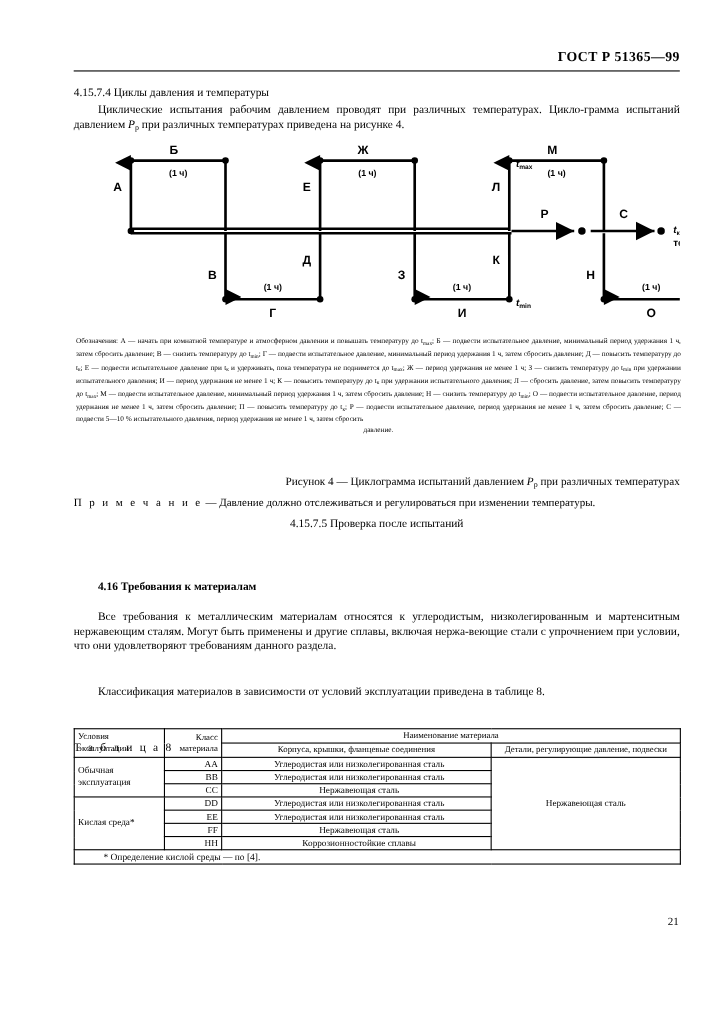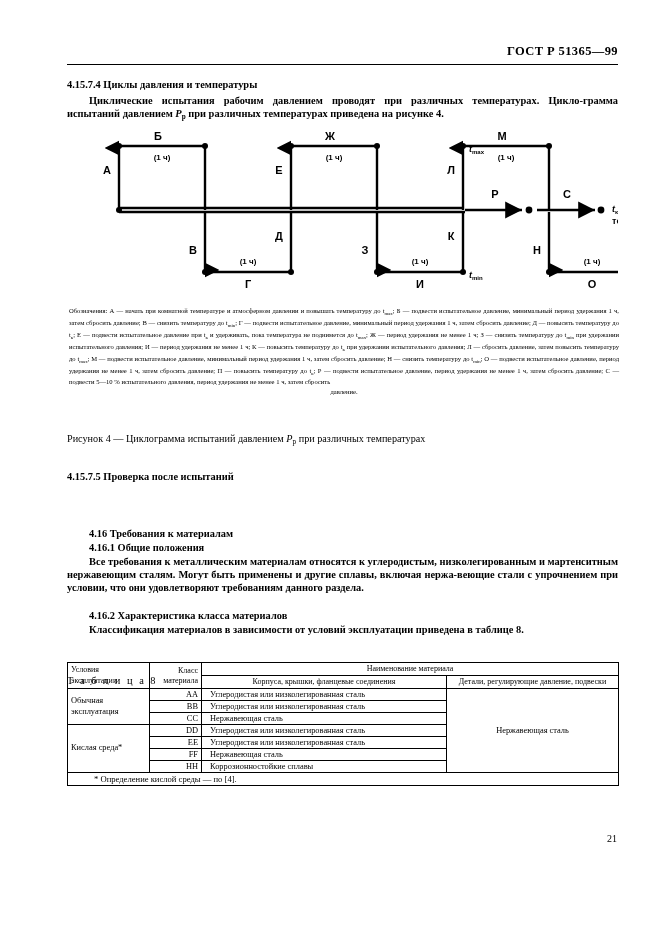--- a/index.html
+++ b/index.html
@@ -43,21 +43,20 @@
     white-space: nowrap;
   }
 
   
   .txt {
     position: absolute;
     font-size: 10.4px;
     line-height: 13.2px;
     text-align: justify;
     text-justify: inter-word;
-    font-weight: bold;
   }
   .txt.nojust { text-align: left; }
   .ind { text-indent: 22px; }
   .bold { font-weight: bold; }
   sub {
     font-size: 7.2px;
     vertical-align: -2px;
   }
   .ital { font-style: italic; }
 
@@ -83,21 +82,21 @@
   }
   .legend sub { font-size: 4.8px; vertical-align: -1.5px; }
   .legend .lastline { text-align: center; display: block; }
 
   
   .fig-caption {
     position: absolute;
     left: 55px;
     top: 433px;
     width: 551px;
-    text-align: left;
+    text-align: right;
     font-size: 10.2px;
   }
   .note {
     position: absolute;
     left: 55px;
     top: 452px;
     width: 551px;
     font-size: 10px;
   }
   .note .sp { letter-spacing: 2.2px; }
@@ -126,21 +125,21 @@
     font-weight: normal;
     vertical-align: middle;
   }
   table.t8 .hd {
     text-align: center;
     font-size: 8px;
     line-height: 10px;
   }
   table.t8 .c-cond { width: 82px; text-align: left; line-height: 10.5px; }
   table.t8 .c-class { width: 52px; text-align: right; }
-  table.t8 .c-name { text-align: left; padding-left: 8px; }
+  table.t8 .c-name { text-align: center; padding-left: 8px; }
   table.t8 .c-parts { width: 172px; text-align: center; }
   table.t8 .thickline { border-top: 1.4px solid #000; }
   .t8-foot {
     text-align: left;
     padding-left: 26px !important;
     font-size: 8.6px;
   }
 
   
   .page-num {
@@ -293,32 +292,33 @@
 
   <div class="legend">
     <span>Обозначения: А — начать при комнатной температуре и атмосферном давлении и повышать температуру до t<sub>max</sub>; Б — подвести испытательное давление, минимальный период удержания 1 ч, затем сбросить давление; В — снизить температуру до t<sub>min</sub>; Г — подвести испытательное давление, минимальный период удержания 1 ч, затем сбросить давление; Д — повысить температуру до t<sub>к</sub>; Е — подвести испытательное давление при t<sub>к</sub> и удерживать, пока температура не поднимется до t<sub>max</sub>; Ж — период удержания не менее 1 ч; З — снизить температуру до t<sub>min</sub> при удержании испытательного давления; И — период удержания не менее 1 ч; К — повысить температуру до t<sub>к</sub> при удержании испытательного давления; Л — сбросить давление, затем повысить температуру до t<sub>max</sub>; М — подвести испытательное давление, минимальный период удержания 1 ч, затем сбросить давление; Н — снизить температуру до t<sub>min</sub>; О — подвести испытательное давление, период удержания не менее 1 ч, затем сбросить давление; П — повысить температуру до t<sub>к</sub>; Р — подвести испытательное давление, период удержания не менее 1 ч, затем сбросить давление; С — подвести 5—10 % испытательного давления, период удержания не менее 1 ч, затем сбросить</span>
     <span class="lastline">давление.</span>
   </div>
 
   <div class="fig-caption">
     <span>Рисунок 4 — Циклограмма испытаний давлением </span><span class="ital">P</span><sub>р</sub><span> при различных температурах</span>
   </div>
 
-
-  <div class="txt nojust" style="left:55px; top:470px; width:551px;">4.15.7.5  Проверка после испытаний</div>
+  <div class="note">
+    <span class="sp">П р и м е ч а н и е</span><span> — Давление должно отслеживаться и регулироваться при изменении температуры.</span>
+  </div>
+
+  <div class="txt nojust" style="left:55px; top:470px; width:551px;text-align:center;">4.15.7.5  Проверка после испытаний</div>
 
 
   <div class="txt nojust bold" style="left:55px; top:527px; width:551px; text-indent:22px;">4.16  Требования к материалам</div>
 
-  <div class="txt nojust" style="left:55px; top:541px; width:551px; text-indent:22px;">4.16.1  Общие положения</div>
 
   <div class="txt ind" style="left:55px; top:555px; width:551px;">Все требования к металлическим материалам относятся к углеродистым, низколегированным и мартенситным нержавеющим сталям. Могут быть применены и другие сплавы, включая нержа-веющие стали с упрочнением при условии, что они удовлетворяют требованиям данного раздела.</div>
 
 
-  <div class="txt nojust" style="left:55px; top:609px; width:551px; text-indent:22px;">4.16.2  Характеристика класса материалов</div>
 
   <div class="txt nojust" style="left:55px; top:623px; width:551px; text-indent:22px;">Классификация материалов в зависимости от условий эксплуатации приведена в таблице 8.</div>
 
   <div class="tbl-label">Т а б л и ц а  8</div>
 
   <table class="t8">
     <colgroup>
       <col style="width:82px">
       <col style="width:52px">
       <col style="width:245px">

